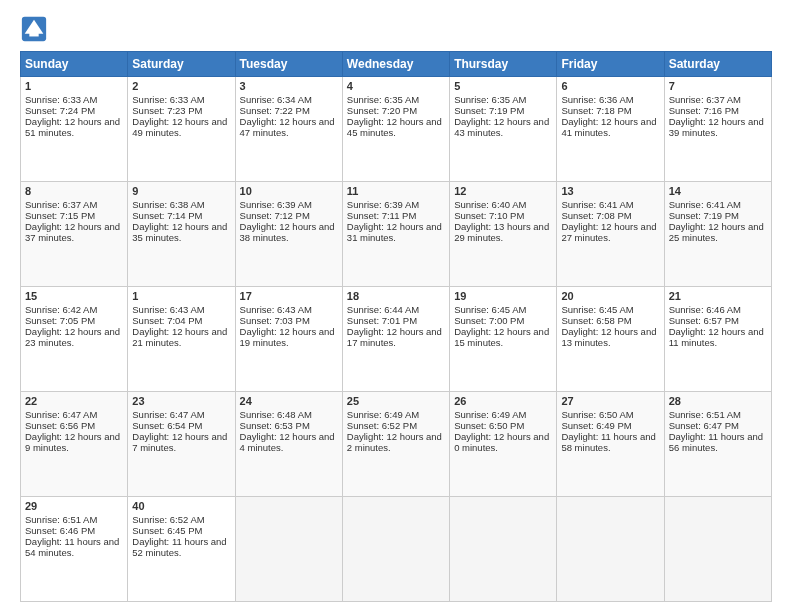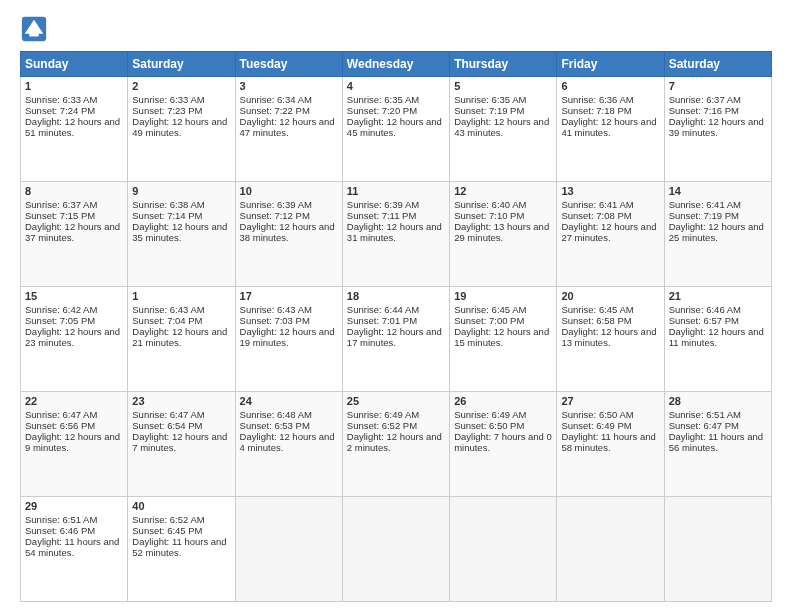--- a/index.html
+++ b/index.html
@@ -279,21 +279,21 @@
           <td class="row-bg-alt">
             <span class="day-num">25</span>
             <div>Sunrise: 6:49 AM</div>
             <div>Sunset: 6:52 PM</div>
             <div>Daylight: 12 hours and 2 minutes.</div>
           </td>
           <td class="row-bg-alt">
             <span class="day-num">26</span>
             <div>Sunrise: 6:49 AM</div>
             <div>Sunset: 6:50 PM</div>
-            <div>Daylight: 7 hours and 0 minutes.</div>
+            <div>Daylight: 12 hours and 0 minutes.</div>
           </td>
           <td class="row-bg-alt">
             <span class="day-num">27</span>
             <div>Sunrise: 6:50 AM</div>
             <div>Sunset: 6:49 PM</div>
             <div>Daylight: 11 hours and 58 minutes.</div>
           </td>
           <td class="row-bg-alt">
             <span class="day-num">28</span>
             <div>Sunrise: 6:51 AM</div>

